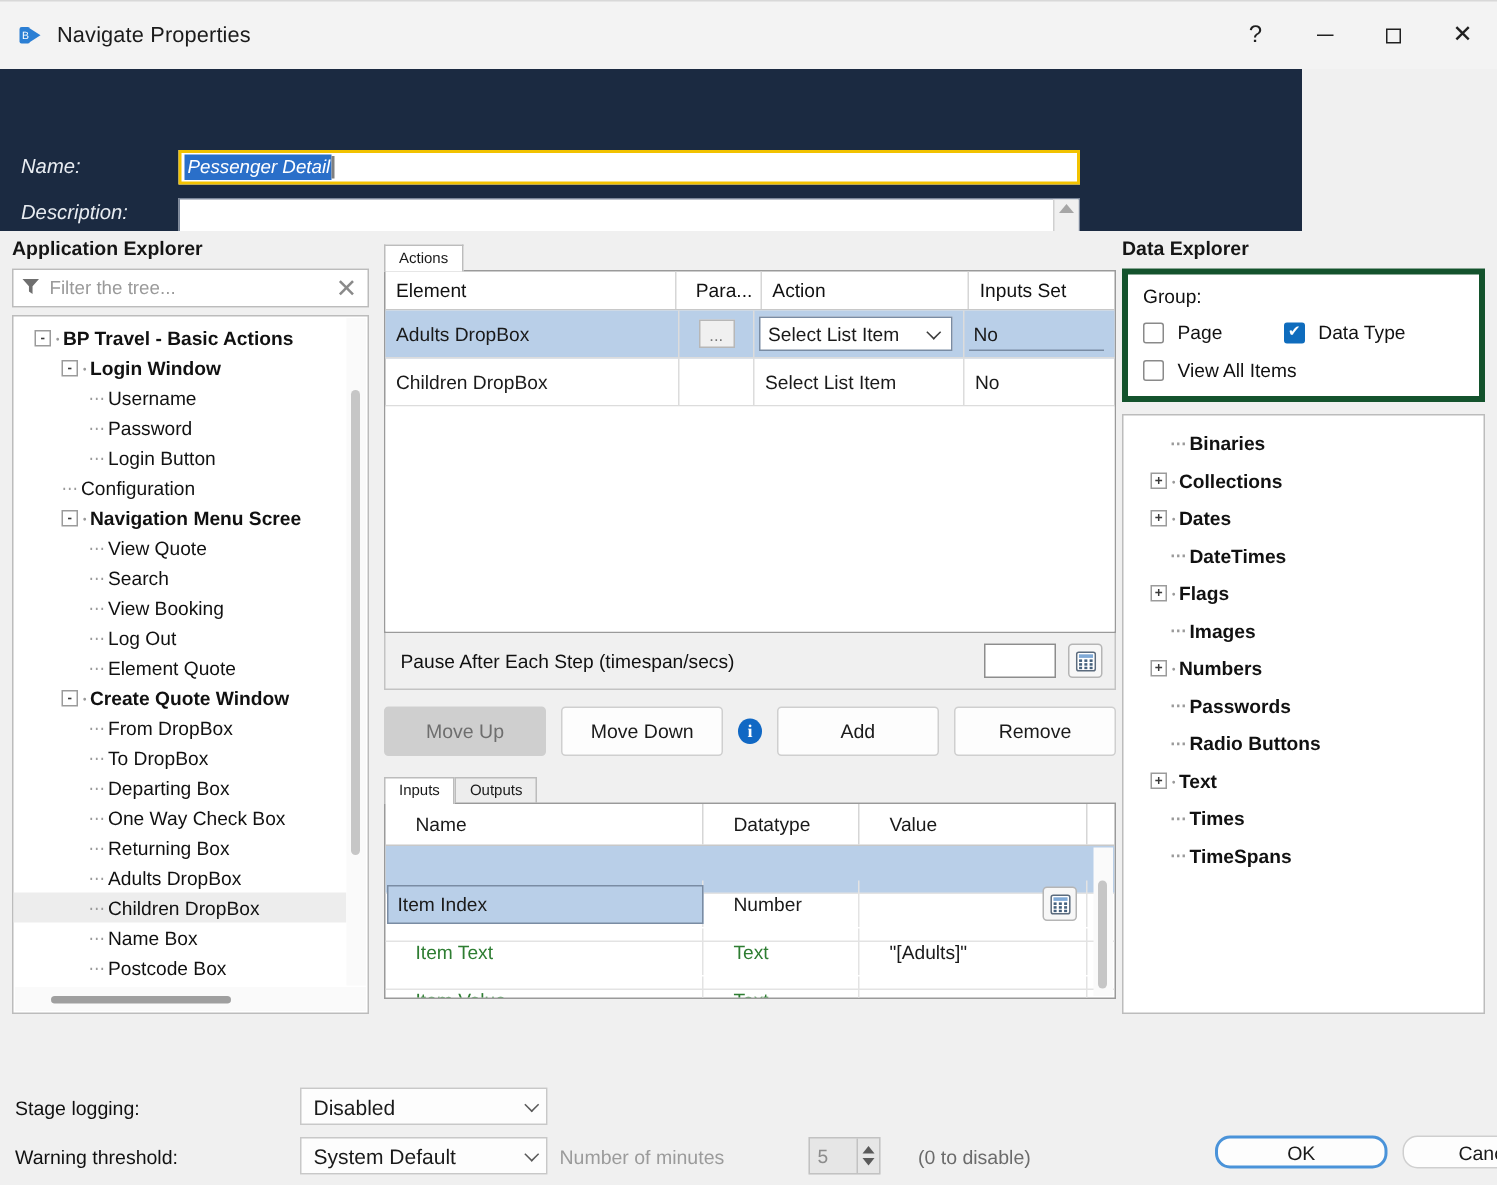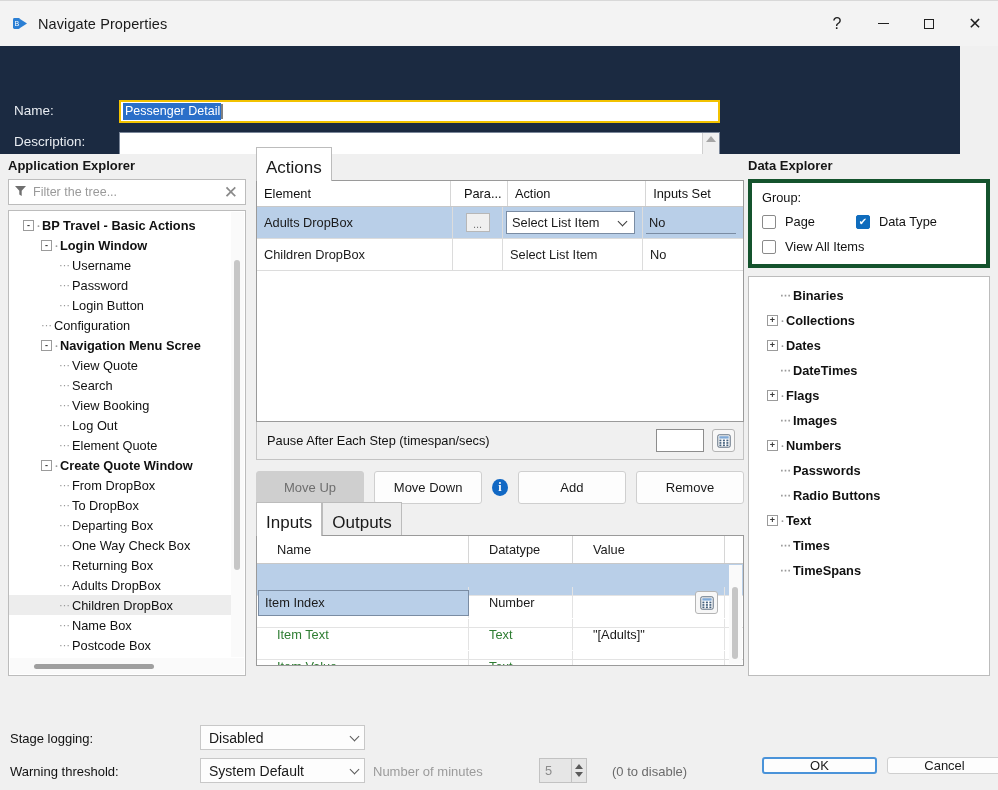--- a/index.html
+++ b/index.html
@@ -32,22 +32,23 @@
     width:46px; height:46px; display:flex; align-items:center; justify-content:center;
     font-size:14px; color:#202020; cursor:default;
   }
   .tb-btn.help { font-size:16px; font-weight:400; }
   .glyph-min { width:11px; height:1px; background:#202020; display:block; }
   .glyph-max { width:10px; height:10px; border:1px solid #202020; display:block; }
   .glyph-close { font-size:16px; line-height:1; font-family:"Liberation Sans", sans-serif; }
 
   
   .header {
-    position:absolute; left:0; top:46px; width:960px; height:108px;
+    position:absolute; left:0; top:46px; width:868px; height:108px;
     background:#1b2a41;
+    font-style:italic;
   }
   .hdr-label {
     position:absolute; color:#e8ecf1; font-size:13.5px;
   }
   .lbl-name { left:14px; top:57px; }
   .lbl-desc { left:14px; top:88px; }
   .name-field {
     position:absolute; left:119px; top:54px; width:601px; height:23px;
     background:#ffffff; border:2px solid #f2c200;
     display:flex; align-items:center; padding:0 2px;
@@ -117,21 +118,21 @@
   .tree-vsb-thumb { position:absolute; left:3px; top:48px; width:6px; height:310px; background:#c6c6c6; border-radius:3px; }
   .tree-hsb {
     position:absolute; left:1px; right:1px; bottom:1px; height:16px; background:#fafafa;
   }
   .tree-hsb-thumb { position:absolute; left:24px; top:6px; width:120px; height:5px; background:#9f9f9f; border-radius:3px; }
 
   
   #center-col { position:absolute; left:256px; top:4px; width:488px; }
   .tabstrip { display:flex; align-items:flex-end; height:22px; }
   .tab {
-    font-size:17px; padding:10px 9px 3px 9px; border:1px solid #bcbcbc;
+    font-size:10px; padding:3px 9px 3px 9px; border:1px solid #bcbcbc;
     border-bottom:none; background:#f7f7f7; color:#1a1a1a;
     position:relative; top:1px;text-align:right;
   }
   .tab.active { background:#ffffff; z-index:2; }
   .tab.inactive { background:#ededed; }
 
   .grid-box { background:#fff; border:1px solid #9a9a9a; }
   .ghead { display:flex; height:26px; border-bottom:1px solid #c8c8c8; align-items:center; }
   .ghead > div { font-size:12.8px; color:#111; padding-left:7px; border-right:1px solid #d6d6d6; height:100%; display:flex; align-items:center; }
   .ghead > div:last-child { border-right:none; }
@@ -238,22 +239,22 @@
   .f-dim { position:absolute; font-size:13px; color:#9b9b9b; }
   .spin {
     position:absolute; left:539px; top:758px; width:48px; height:25px;
     background:#e6e6e6; border:1px solid #c2c2c2; display:flex; align-items:center;
   }
   .spin-val { flex:1; padding-left:5px; font-size:12.8px; color:#8c8c8c; }
   .spin-btns { width:15px; height:100%; border-left:1px solid #c2c2c2; display:flex; flex-direction:column; justify-content:center; align-items:center; gap:3px; }
   .sp-up { width:0;height:0;border-left:4px solid transparent;border-right:4px solid transparent;border-bottom:5px solid #5a5a5a;}
   .sp-dn { width:0;height:0;border-left:4px solid transparent;border-right:4px solid transparent;border-top:5px solid #5a5a5a;}
   .fbtn {
-    position:absolute; height:17px; width:115px; background:#fdfdfd; border:1px solid #cfcfcf;
-    border-radius:3px; display:flex; align-items:center; justify-content:center; font-size:13px; color:#1a1a1a;
+    position:absolute; height:22px; width:115px; background:#fdfdfd; border:1px solid #cfcfcf;
+    border-radius:10px; display:flex; align-items:center; justify-content:center; font-size:13px; color:#1a1a1a;margin-left:48px;
   }
   #ok-btn { left:762px; top:757px; border:2px solid #4a93d9; }
   #cancel-btn { left:887px; top:757px; }
 </style>
 </head>
 <body>
 
 <div class="titlebar">
   <div class="tb-left">
     <span class="tb-icon">

